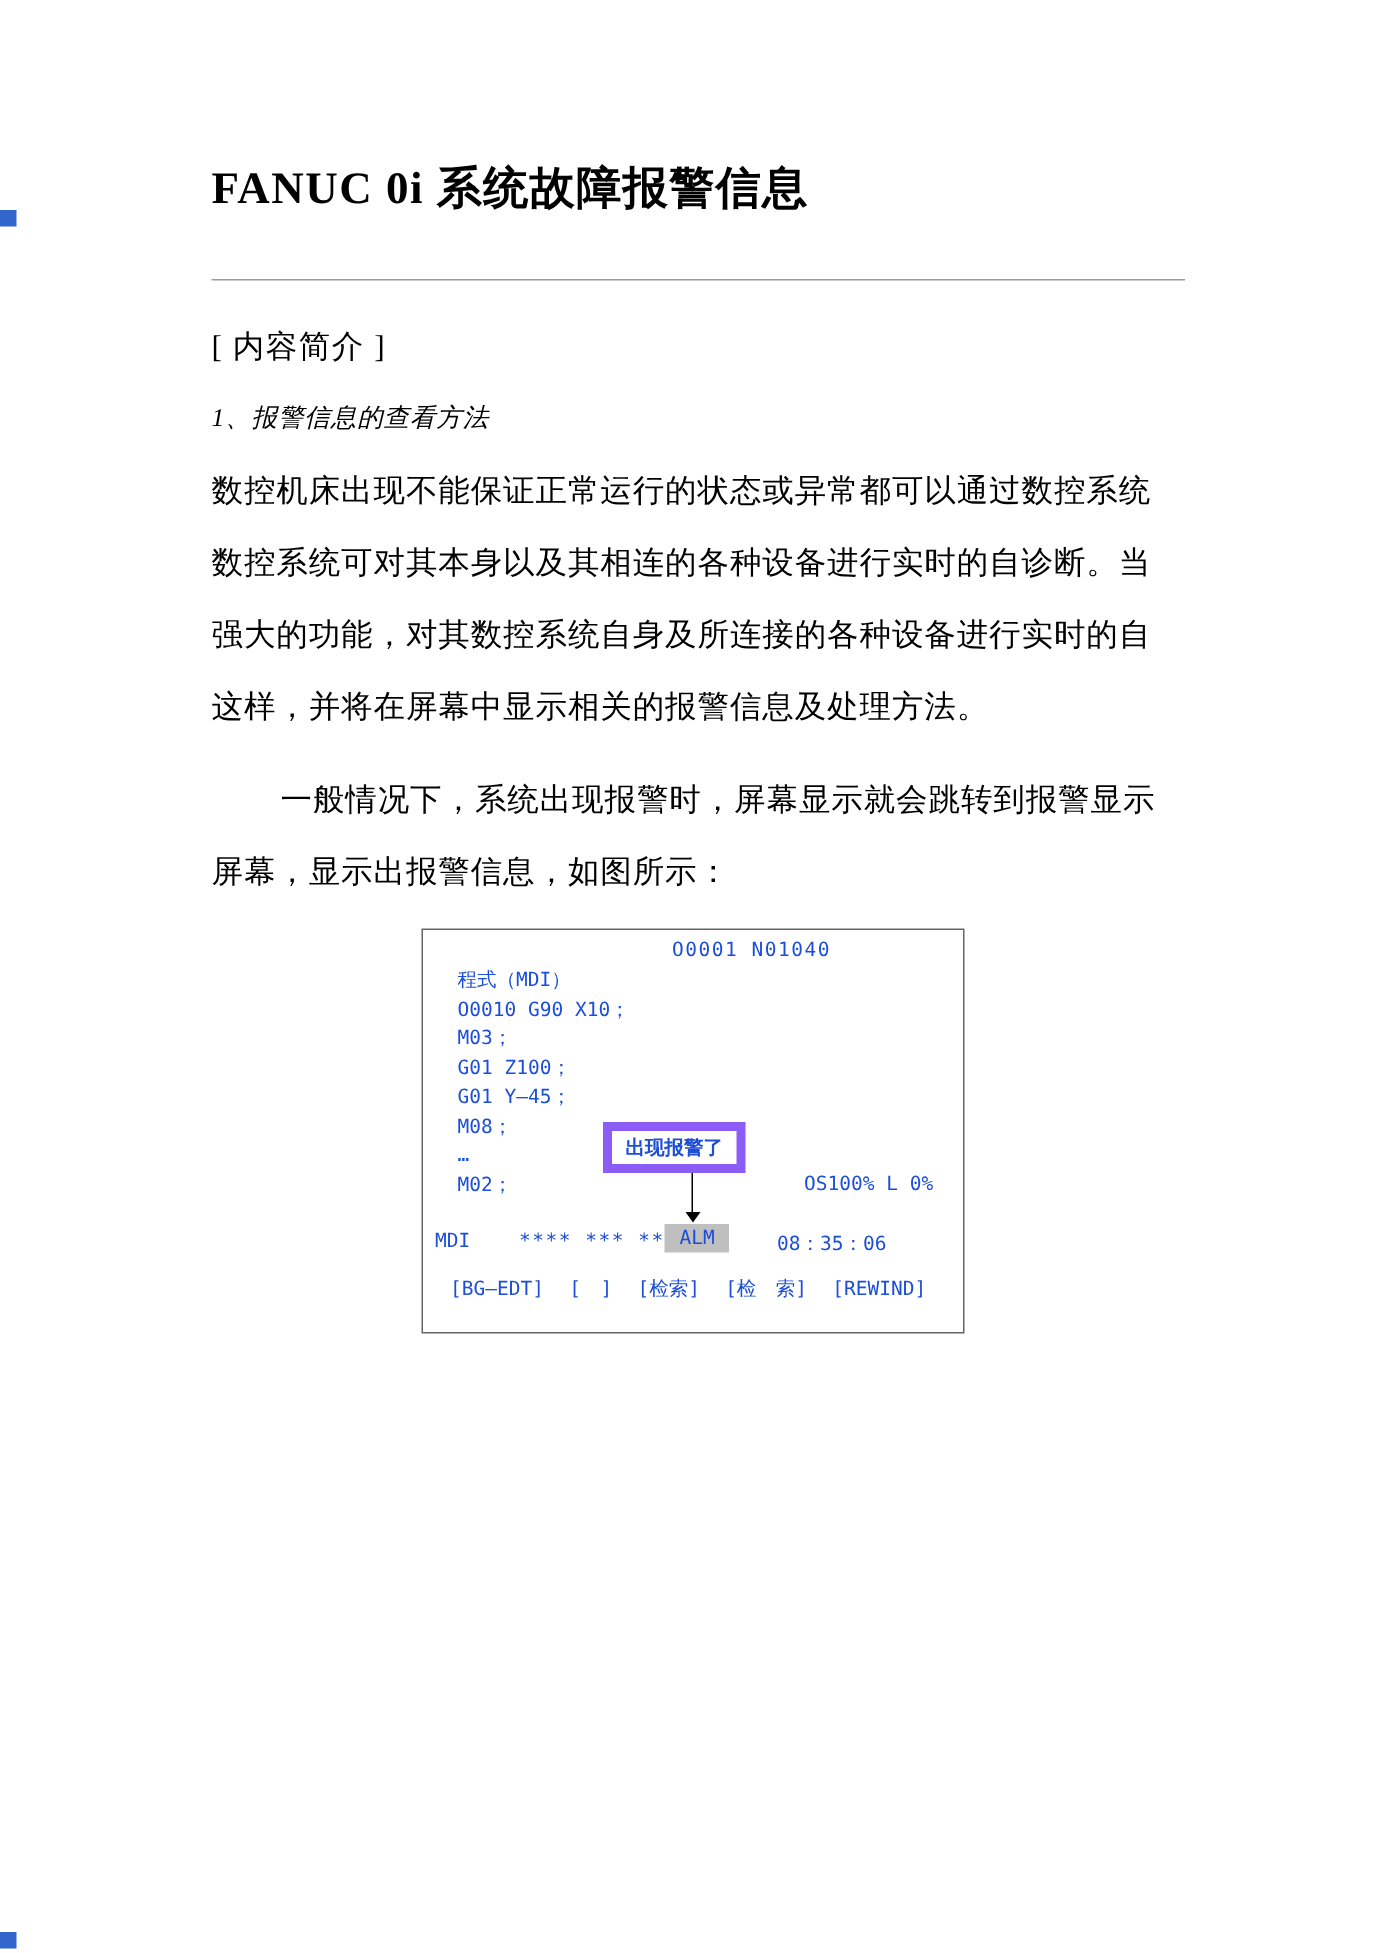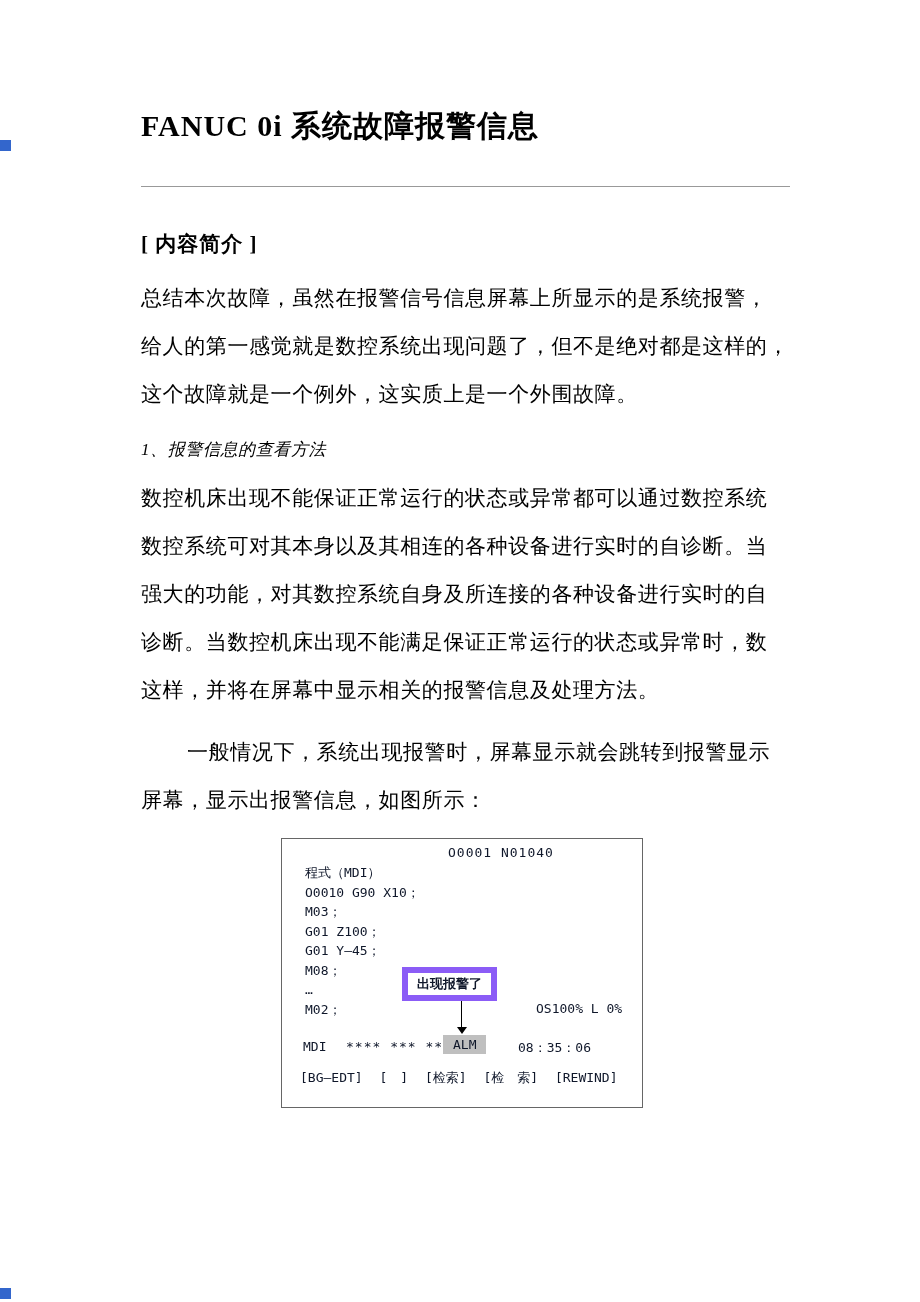--- a/index.html
+++ b/index.html
@@ -21,23 +21,23 @@
     line-height: 44px;
     letter-spacing: 1px;
   }
   .divider {
     border: none;
     border-top: 1px solid #999999;
     margin-top: 38px;
     width: 100%;
   }
   .intro-heading {
-    margin-top: 41px;
+    margin-top: 28px;
     font-size: 21px;
-    font-weight: bold;
+    font-weight: normal;
     line-height: 32px;
     letter-spacing: 1px;
   }
   .para { margin-top: 14px; }
   .line {
     font-size: 21px;
     line-height: 48px;
     letter-spacing: 0.6px;
     white-space: nowrap;
   }
@@ -54,21 +54,21 @@
   .figure {
     position: relative;
     width: 362px;
     height: 270px;
     border: 1px solid #666666;
     margin-top: 14px;
     margin-left: 140px;
     background: #ffffff;
     font-family: "DejaVu Sans Mono", "Liberation Mono", monospace;
     font-size: 13px;
-    color: #0f172a;
+    color: #1d4ed8;
     padding-left: 48px;
   }
   .fig-prog-number { position: absolute; top: 6px; left: 166px; letter-spacing: 1px; }
   .fig-program { position: absolute; top: 24px; left: 23px; }
   .fig-program .pline { line-height: 19.5px; white-space: nowrap; }
   .callout {
     position: absolute;
     top: 128px; left: 120px;
     border: 6px solid #8b5cf6;
     background: #ffffff;
@@ -86,21 +86,21 @@
   }
   .arrow-head {
     position: absolute;
     left: 175px; top: 188px;
     width: 0; height: 0;
     border-left: 5px solid transparent;
     border-right: 5px solid transparent;
     border-top: 7px solid #000000;
   }
   .fig-os { position: absolute; top: 162px; left: 254px; white-space: nowrap; }
-  .st-mode  { position: absolute; top: 200px; left: 21px; }
+  .st-mode  { position: absolute; top: 200px; left: 8px; }
   .st-stars { position: absolute; top: 200px; left: 64px; letter-spacing: 1px; }
   .st-alm {
     position: absolute; top: 196px; left: 161px;
     background: #bfbfbf;
     padding: 2px 10px;
   }
   .st-time  { position: absolute; top: 200px; left: 236px; white-space: nowrap; }
   .fig-softkeys { position: absolute; top: 230px; left: 18px; white-space: nowrap; text-align: right; }
   .fig-softkeys .softkey { display: inline-block; margin-right: 9px; }
 
@@ -123,33 +123,27 @@
   <div class="anchor-marker anchor-bottom"></div>
 
   <div class="content">
 
     <div class="title">FANUC 0i 系统故障报警信息</div>
 
     <hr class="divider">
 
     <div class="intro-heading">[ 内容简介 ]</div>
 
-    <div class="para">
-      <div class="line">总结本次故障，虽然在报警信号信息屏幕上所显示的是系统报警，</div>
-      <div class="line">给人的第一感觉就是数控系统出现问题了，但不是绝对都是这样的，</div>
-      <div class="line">这个故障就是一个例外，这实质上是一个外围故障。</div>
-    </div>
 
     <div class="heading1">1、报警信息的查看方法</div>
 
     <div>
       <div class="line">数控机床出现不能保证正常运行的状态或异常都可以通过数控系统</div>
       <div class="line">数控系统可对其本身以及其相连的各种设备进行实时的自诊断。当</div>
       <div class="line">强大的功能，对其数控系统自身及所连接的各种设备进行实时的自</div>
-      <div class="line">诊断。当数控机床出现不能满足保证正常运行的状态或异常时，数</div>
       <div class="line">这样，并将在屏幕中显示相关的报警信息及处理方法。</div>
     </div>
 
     <div class="para">
       <div class="line indent">一般情况下，系统出现报警时，屏幕显示就会跳转到报警显示</div>
       <div class="line">屏幕，显示出报警信息，如图所示：</div>
     </div>
 
     <div class="figure">
 

